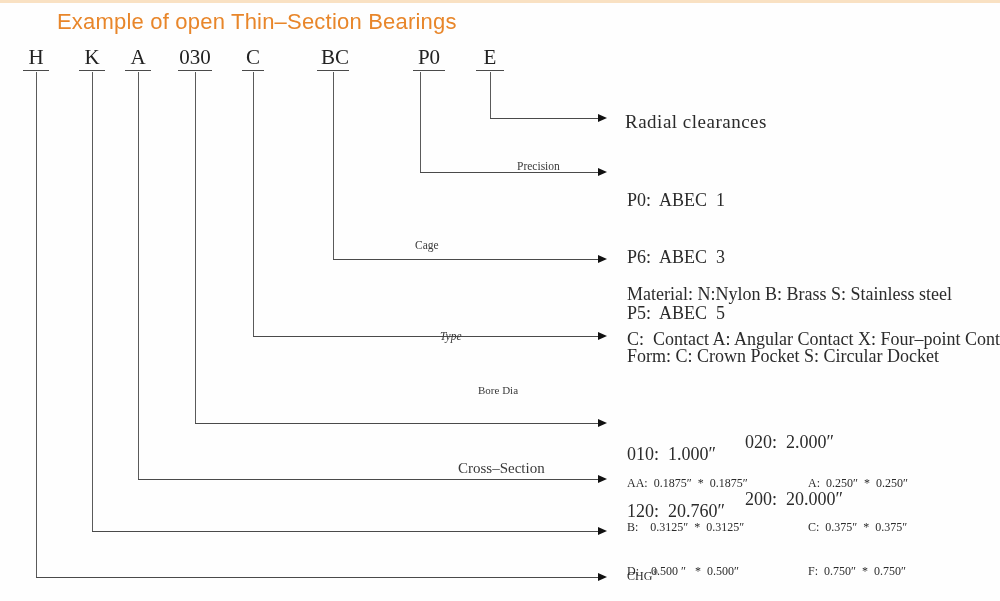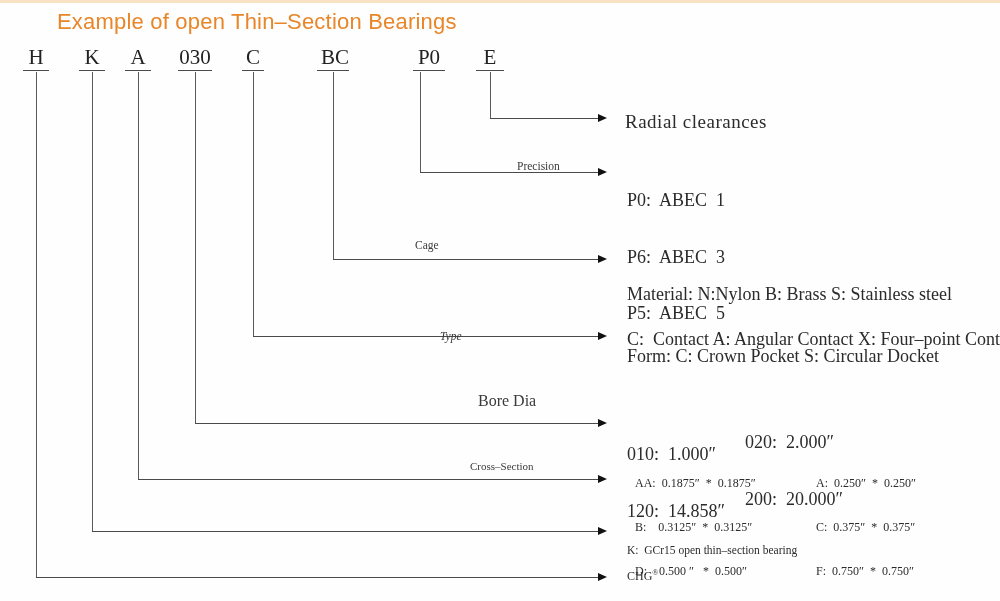--- a/index.html
+++ b/index.html
@@ -22,21 +22,21 @@
   .arrow{
     position:absolute;width:0;height:0;
     border-top:4px solid transparent;border-bottom:4px solid transparent;
     border-left:9px solid #111;
   }
   .linelabel{position:absolute;font-size:11.5px;color:#3a3a3a;white-space:pre;}
   .desc{position:absolute;font-size:18px;color:#2b2b2b;white-space:pre;}
   .desc.small{font-size:11.5px;}
   .rows14 div{line-height:14.5px;}
   .rows20 div{line-height:20px;}
-  .rows14c div{line-height:14px;margin-left:8px;}
+  .rows14c div{line-height:14px;}
   .rows12 div{line-height:12.5px;}
   .rows15 div{line-height:15px;}
   sup{font-size:8px;}
 </style>
 </head>
 <body>
 
 <div class="canvas">
 
   <div class="topbar"></div>
@@ -80,59 +80,58 @@
   <div class="hline" style="left:92px;top:531px;width:508px;"></div>
   <div class="arrow" style="left:598px;top:527px;"></div>
 
   <div class="vline" style="left:36px;top:72px;height:505px;"></div>
   <div class="hline" style="left:36px;top:577px;width:564px;"></div>
   <div class="arrow" style="left:598px;top:573px;"></div>
 
   <div class="linelabel" style="left:480px;top:160px;margin-left:37px;">Precision</div>
   <div class="linelabel" style="left:415px;top:239px;">Cage</div>
   <div class="linelabel" style="left:440px;top:330px;font-style:italic;">Type</div>
-  <div class="linelabel" style="left:478px;top:392px;font-size:16px;">Bore Dia</div>
-  <div class="linelabel" style="left:470px;top:460px;font-size:11px;">Cross–Section</div>
+  <div class="linelabel" style="left:478px;top:384px;font-size:11px;">Bore Dia</div>
+  <div class="linelabel" style="left:458px;top:460px;font-size:15px;">Cross–Section</div>
 
   <div class="desc" style="left:625px;top:111px;font-size:19px;letter-spacing:0.5px;">Radial clearances</div>
 
   <div class="desc rows14" style="left:627px;top:151px;">
     <div>P0:  ABEC  1</div>
     <div>P6:  ABEC  3</div>
     <div>P5:  ABEC  5</div>
   </div>
 
   <div class="desc rows20" style="left:627px;top:242px;">
     <div>Material: N:Nylon B: Brass S: Stainless steel</div>
     <div>Form: C: Crown Pocket S: Circular Docket</div>
   </div>
 
   <div class="desc" style="left:627px;top:329px;">C:  Contact A: Angular Contact X: Four–point Contact</div>
 
   <div class="desc rows15" style="left:627px;top:405px;">
     <div>010:  1.000″</div>
-    <div>120:  14.858″</div>
+    <div>120:  20.760″</div>
   </div>
   <div class="desc rows15" style="left:745px;top:393px;">
     <div>020:  2.000″</div>
     <div>200:  20.000″</div>
   </div>
 
   <div class="desc rows14c" style="left:627px;top:446px;font-size:12px;">
     <div>AA:  0.1875″  *  0.1875″</div>
     <div>B:    0.3125″  *  0.3125″</div>
     <div>D:    0.500 ″   *  0.500″</div>
     
   </div>
   <div class="desc rows14c" style="left:808px;top:446px;font-size:12px;">
     <div>A:  0.250″  *  0.250″</div>
     <div>C:  0.375″  *  0.375″</div>
     <div>F:  0.750″  *  0.750″</div>
     <div></div>
   </div>
 
   <div class="desc small rows12" style="left:627px;top:520px;">
-    <div>K:  GCr15 open thin–section bearing</div>
   </div>
 
   <div class="desc" style="left:627px;top:568px;font-size:12px;"><span>CHG</span><sup>®</sup></div>
 
 </div>
 
 </body></html>

